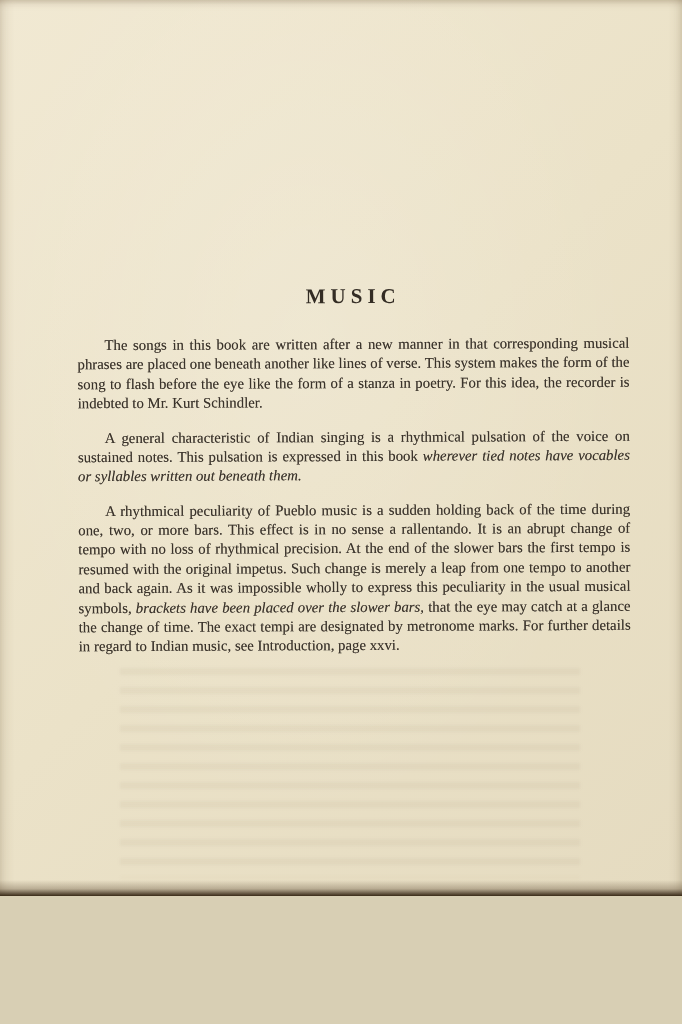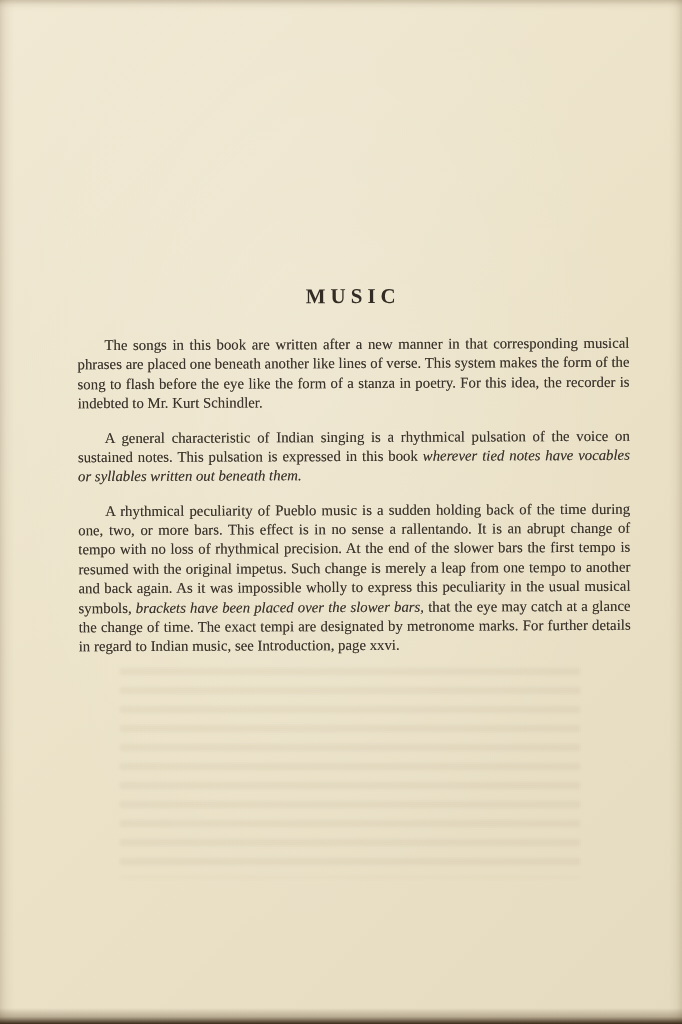--- a/index.html
+++ b/index.html
@@ -9,21 +9,21 @@
   body {
     width: 682px;
     height: 1024px;
     overflow: hidden;
     background: #d8cfb4;
     font-family: "Liberation Serif", serif;
   }
   .page {
     position: relative;
     width: 682px;
-    height: 1024px;
+    height: 896px;
     background:
       radial-gradient(ellipse at 45% 38%, rgba(255,255,255,0.14), rgba(255,255,255,0) 62%),
       linear-gradient(135deg, #f1e9d3 0%, #ebe2c8 50%, #e5dbc0 100%);
     box-shadow:
       inset 0 7px 9px -6px rgba(96,74,46,0.35),
       inset -9px 0 12px -8px rgba(96,74,46,0.28),
       inset 10px 0 14px -10px rgba(96,74,46,0.30);
   }
   .page-edge-bottom {
     position: absolute;

